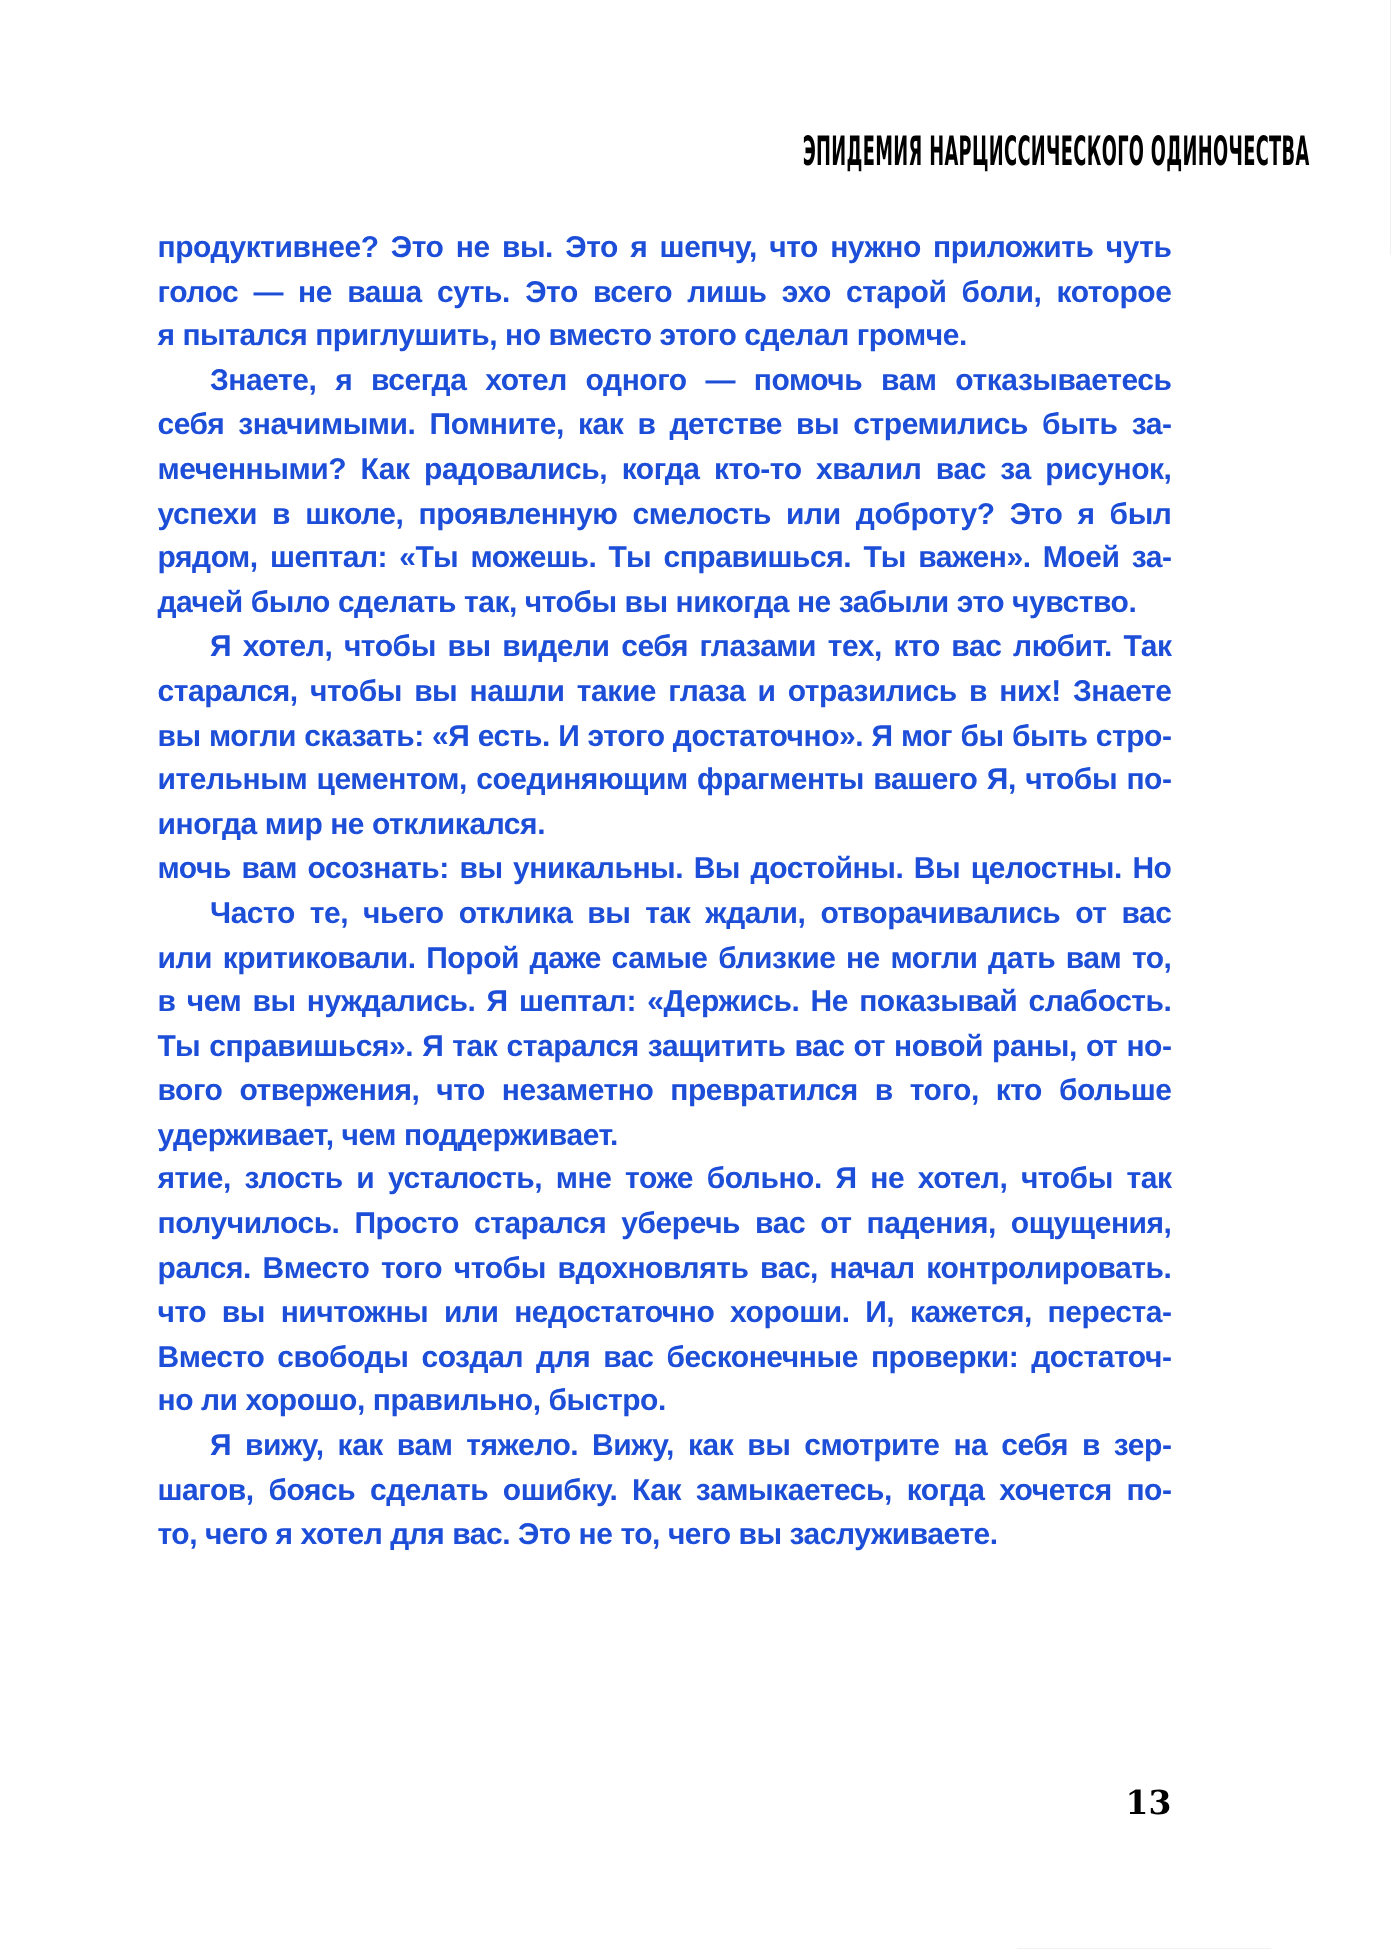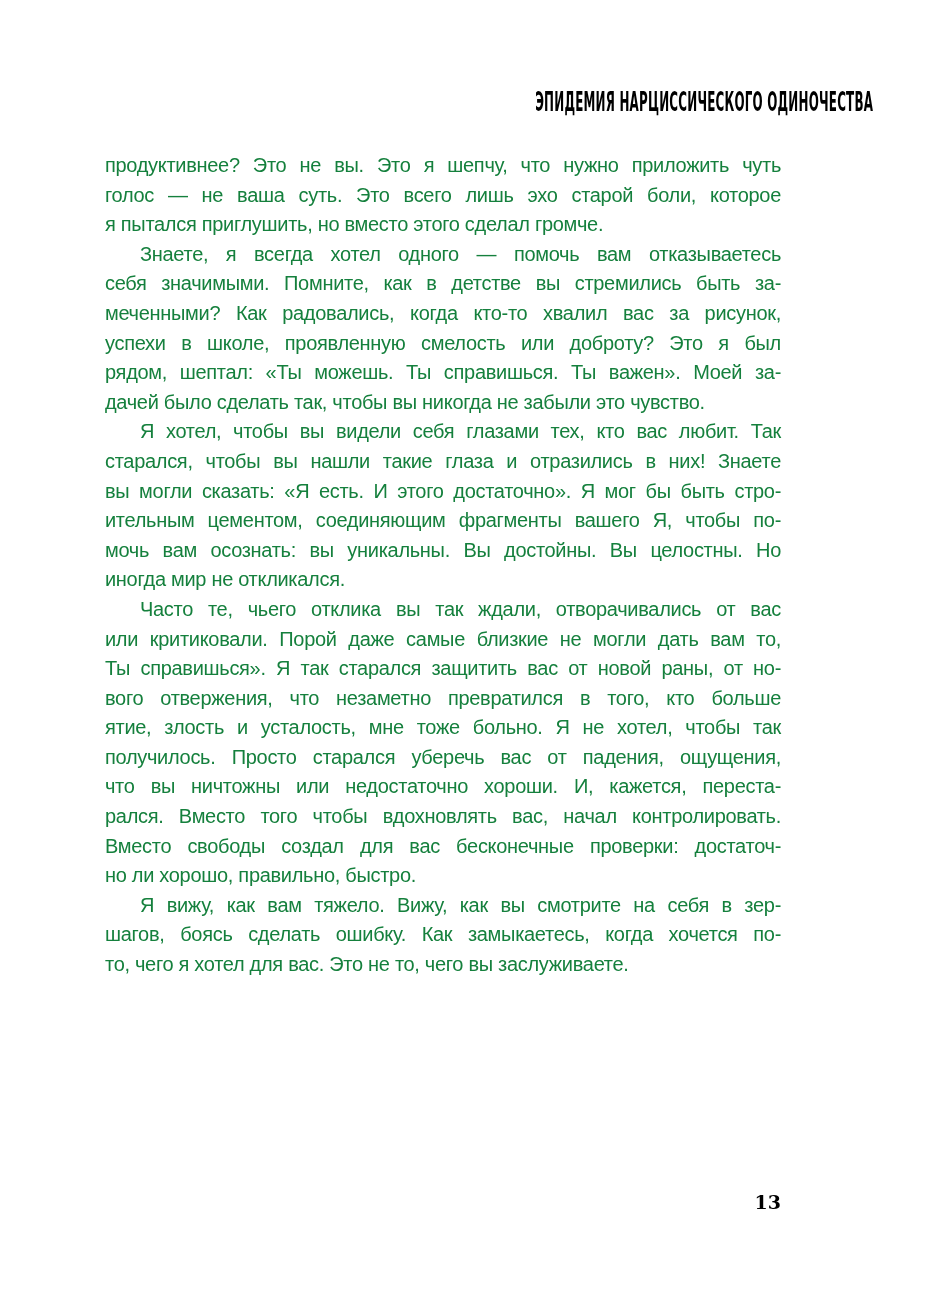--- a/index.html
+++ b/index.html
@@ -38,21 +38,22 @@
     white-space: nowrap;
   }
   
   .body-text {
     position: absolute;
     left: 105px;
     top: 151px;
     width: 676px;
     font-size: 20px;
     letter-spacing: -0.3px;
-    color: #15803d;
+    color: #1d4ed8;
+    font-weight: bold;
   }
   .line {
     height: 29.6px;
     line-height: 29.6px;
     white-space: nowrap;
     text-align: justify;
     text-align-last: justify;
     text-justify: inter-word;
     overflow: visible;
   }
@@ -64,21 +65,21 @@
   }
   
   .page-number {
     position: absolute;
     left: 105px;
     top: 1191px;
     width: 676px;
     text-align: right;
     font-family: "DejaVu Serif", serif;
     font-weight: bold;
-    font-size: 19px;
+    font-size: 22px;
     line-height: 22px;
   }
 </style>
 </head>
 <body>
 
 <div class="page">
 
   <div class="running-header">
     <span class="rh-inner">ЭПИДЕМИЯ НАРЦИССИЧЕСКОГО ОДИНОЧЕСТВА</span>
@@ -91,30 +92,32 @@
       <div class="line indent">Знаете, я всегда хотел одного — помочь вам отказываетесь</div>
       <div class="line">себя значимыми. Помните, как в детстве вы стремились быть за-</div>
       <div class="line">меченными? Как радовались, когда кто-то хвалил вас за рисунок,</div>
       <div class="line">успехи в школе, проявленную смелость или доброту? Это я был</div>
       <div class="line">рядом, шептал: «Ты можешь. Ты справишься. Ты важен». Моей за-</div>
       <div class="line last">дачей было сделать так, чтобы вы никогда не забыли это чувство.</div>
       <div class="line indent">Я хотел, чтобы вы видели себя глазами тех, кто вас любит. Так</div>
       <div class="line">старался, чтобы вы нашли такие глаза и отразились в них! Знаете</div>
       <div class="line">вы могли сказать: «Я есть. И этого достаточно». Я мог бы быть стро-</div>
       <div class="line">ительным цементом, соединяющим фрагменты вашего Я, чтобы по-</div>
+      <div class="line last">иногда мир не откликался.</div>
       <div class="line">мочь вам осознать: вы уникальны. Вы достойны. Вы целостны. Но</div>
-      <div class="line last">иногда мир не откликался.</div>
       <div class="line indent">Часто те, чьего отклика вы так ждали, отворачивались от вас</div>
       <div class="line">или критиковали. Порой даже самые близкие не могли дать вам то,</div>
+      <div class="line">в чем вы нуждались. Я шептал: «Держись. Не показывай слабость.</div>
       <div class="line">Ты справишься». Я так старался защитить вас от новой раны, от но-</div>
       <div class="line">вого отвержения, что незаметно превратился в того, кто больше</div>
+      <div class="line last">удерживает, чем поддерживает.</div>
       <div class="line">ятие, злость и усталость, мне тоже больно. Я не хотел, чтобы так</div>
       <div class="line">получилось. Просто старался уберечь вас от падения, ощущения,</div>
+      <div class="line">рался. Вместо того чтобы вдохновлять вас, начал контролировать.</div>
       <div class="line">что вы ничтожны или недостаточно хороши. И, кажется, переста-</div>
-      <div class="line">рался. Вместо того чтобы вдохновлять вас, начал контролировать.</div>
       <div class="line">Вместо свободы создал для вас бесконечные проверки: достаточ-</div>
       <div class="line last">но ли хорошо, правильно, быстро.</div>
       <div class="line indent">Я вижу, как вам тяжело. Вижу, как вы смотрите на себя в зер-</div>
       <div class="line">шагов, боясь сделать ошибку. Как замыкаетесь, когда хочется по-</div>
       <div class="line last">то, чего я хотел для вас. Это не то, чего вы заслуживаете.</div>
     </div>
 
   <div class="page-number">13</div>
 
 </div>

